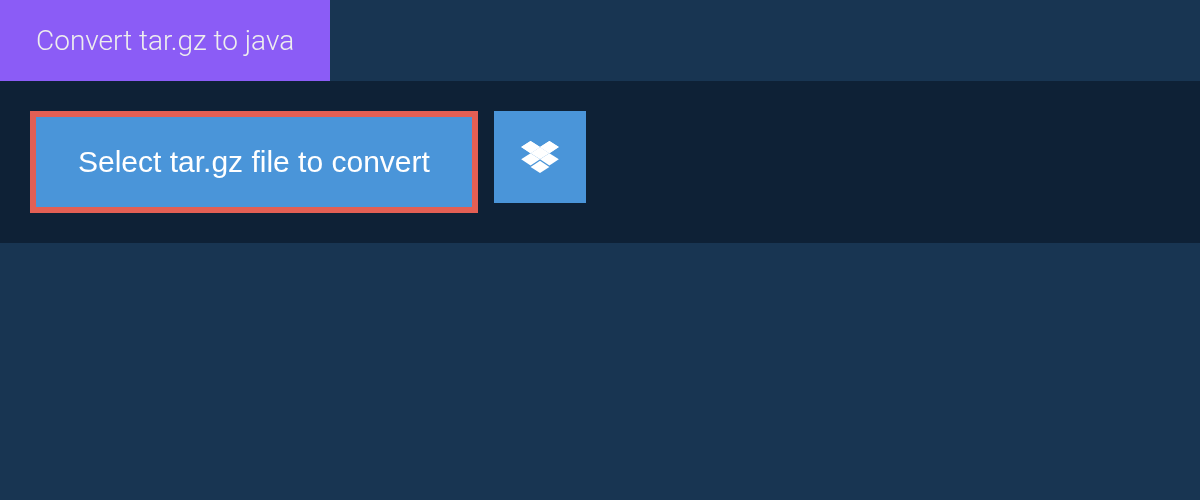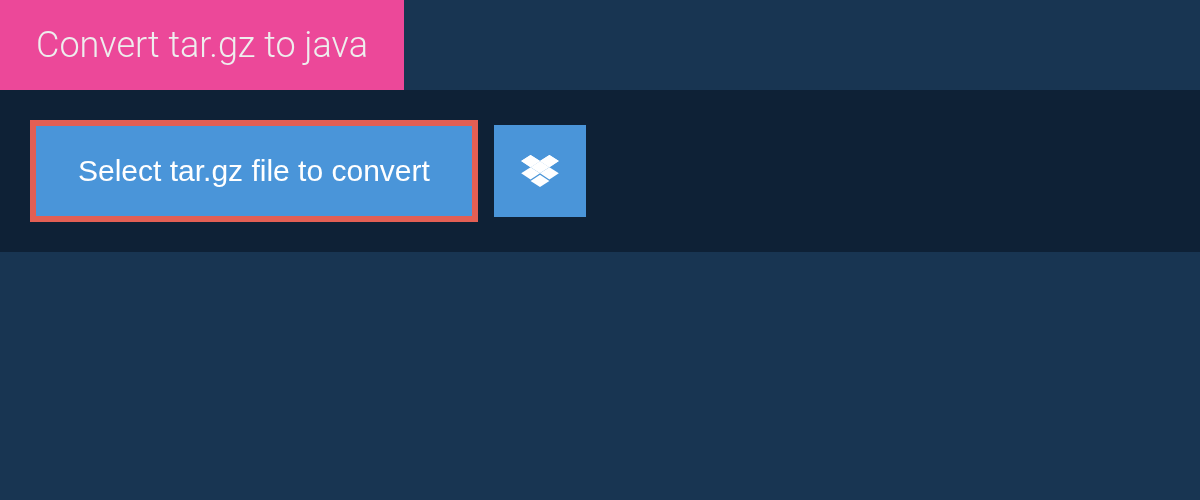--- a/index.html
+++ b/index.html
@@ -11,32 +11,32 @@
       width: 1200px;
       height: 500px;
       background-color: #183552;
       font-family: -apple-system, BlinkMacSystemFont, "Segoe UI", Roboto, Helvetica, Arial, sans-serif;
       overflow: hidden;
     }
     .tab-container {
       display: flex;
     }
     .tab {
-      background-color: #ec4899;
+      background-color: #8b5cf6;
       color: #eeeeee;
-      font-size: 36px;
+      font-size: 28px;
       font-weight: 300;
       padding: 24px 36px;
       display: inline-block;
     }
     .content-area {
       background-color: #0e2136;
       padding: 30px;
       display: flex;
-      align-items: center;
+      align-items: flex-start;
       gap: 16px;
     }
     .select-button-wrapper {
       border: 6px solid #e35f54;
       display: inline-block;
     }
     .select-button {
       background-color: #4a95d9;
       color: #ffffff;
       font-size: 30px;

